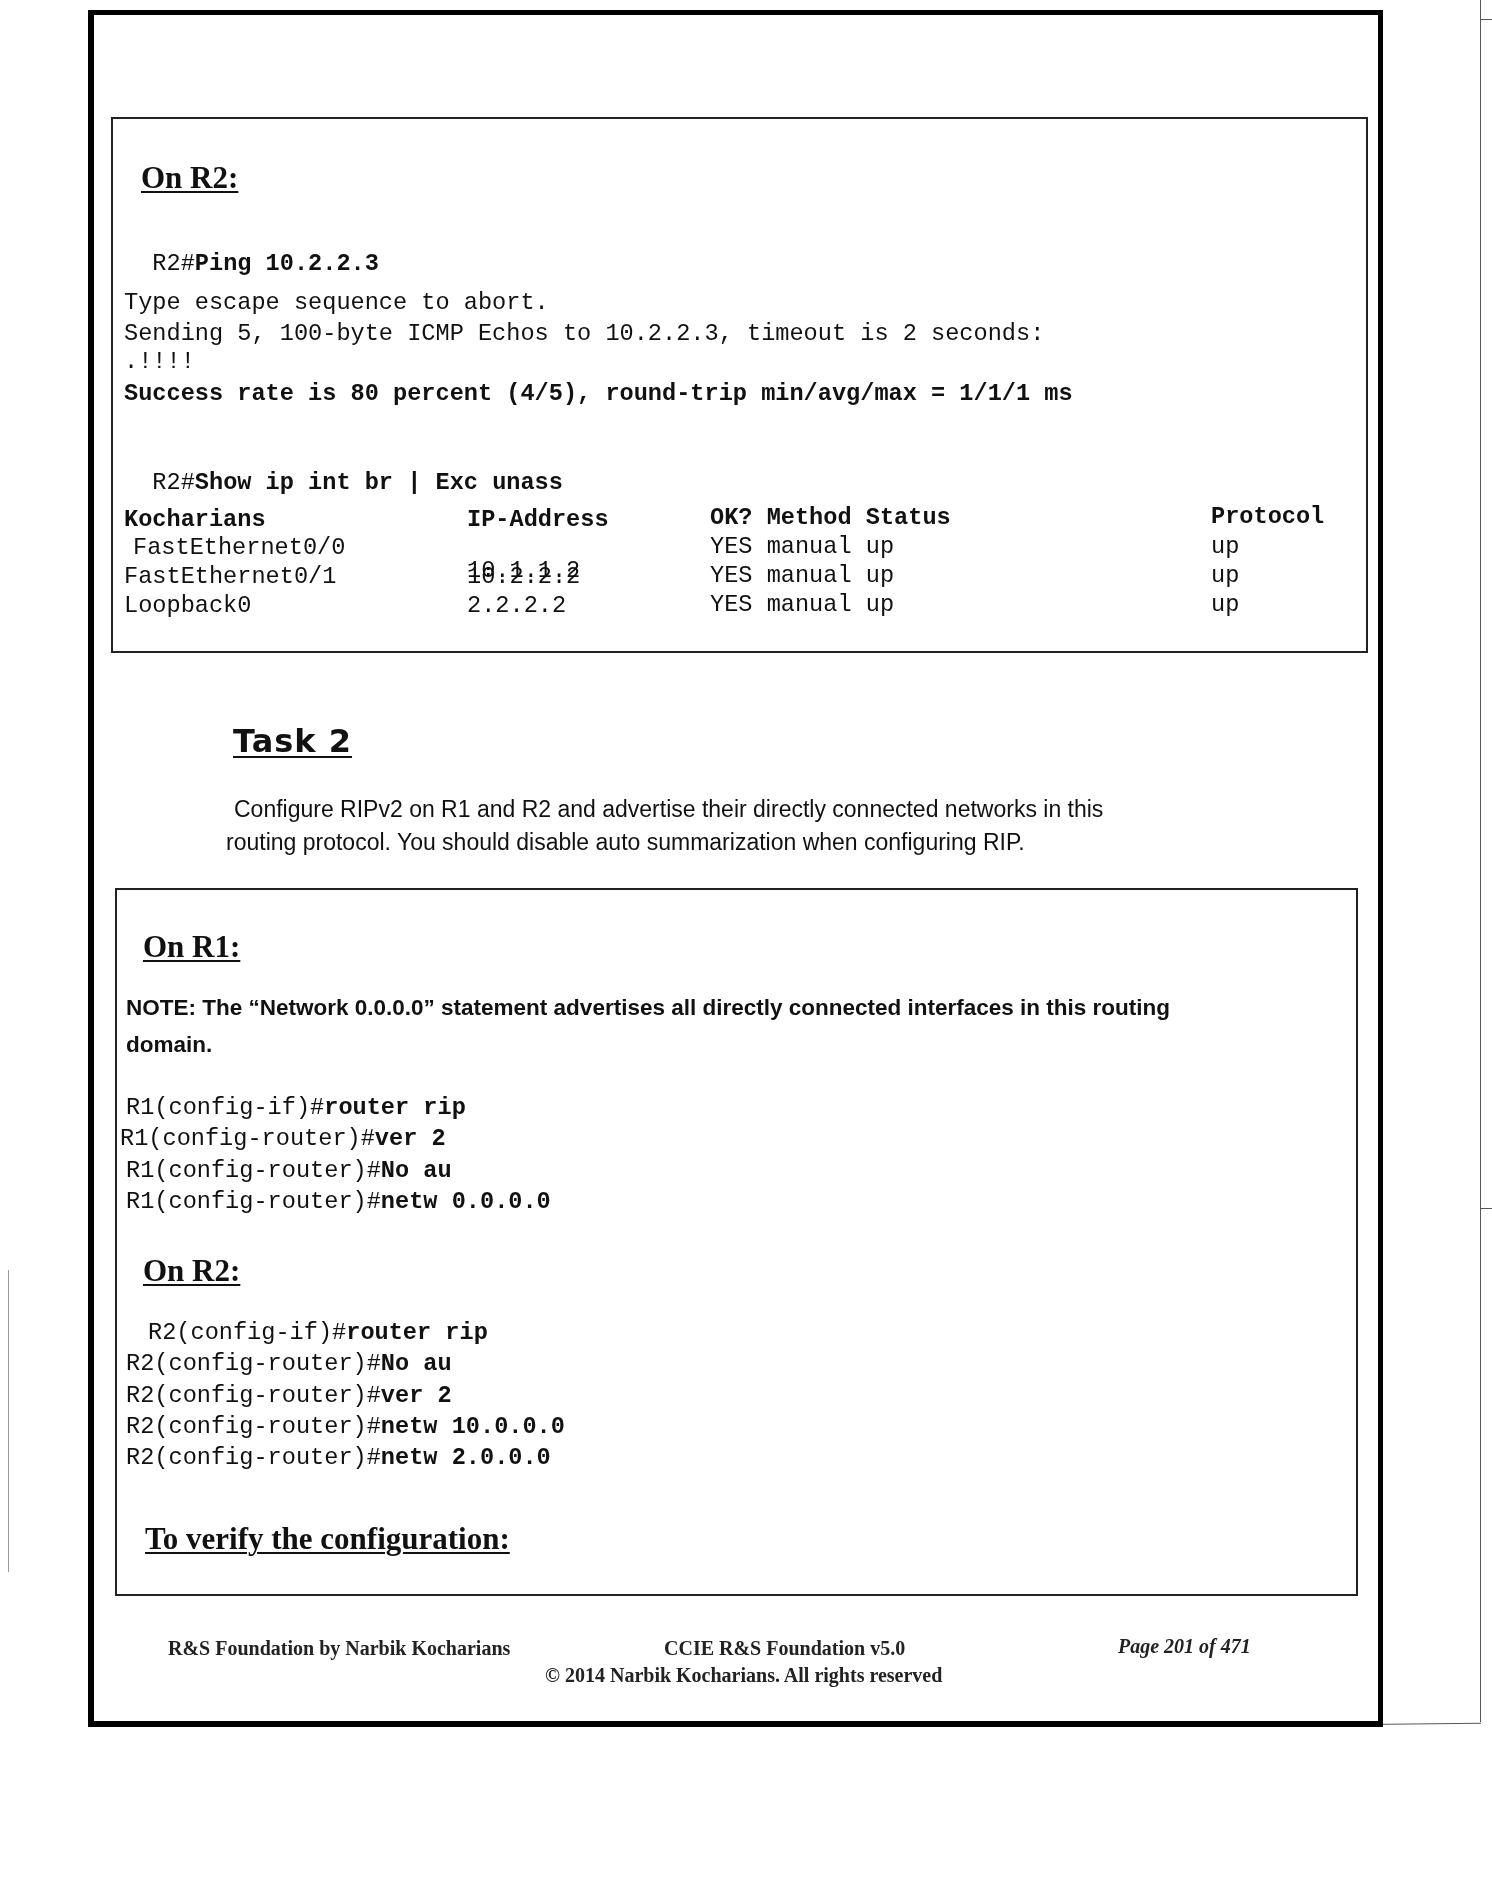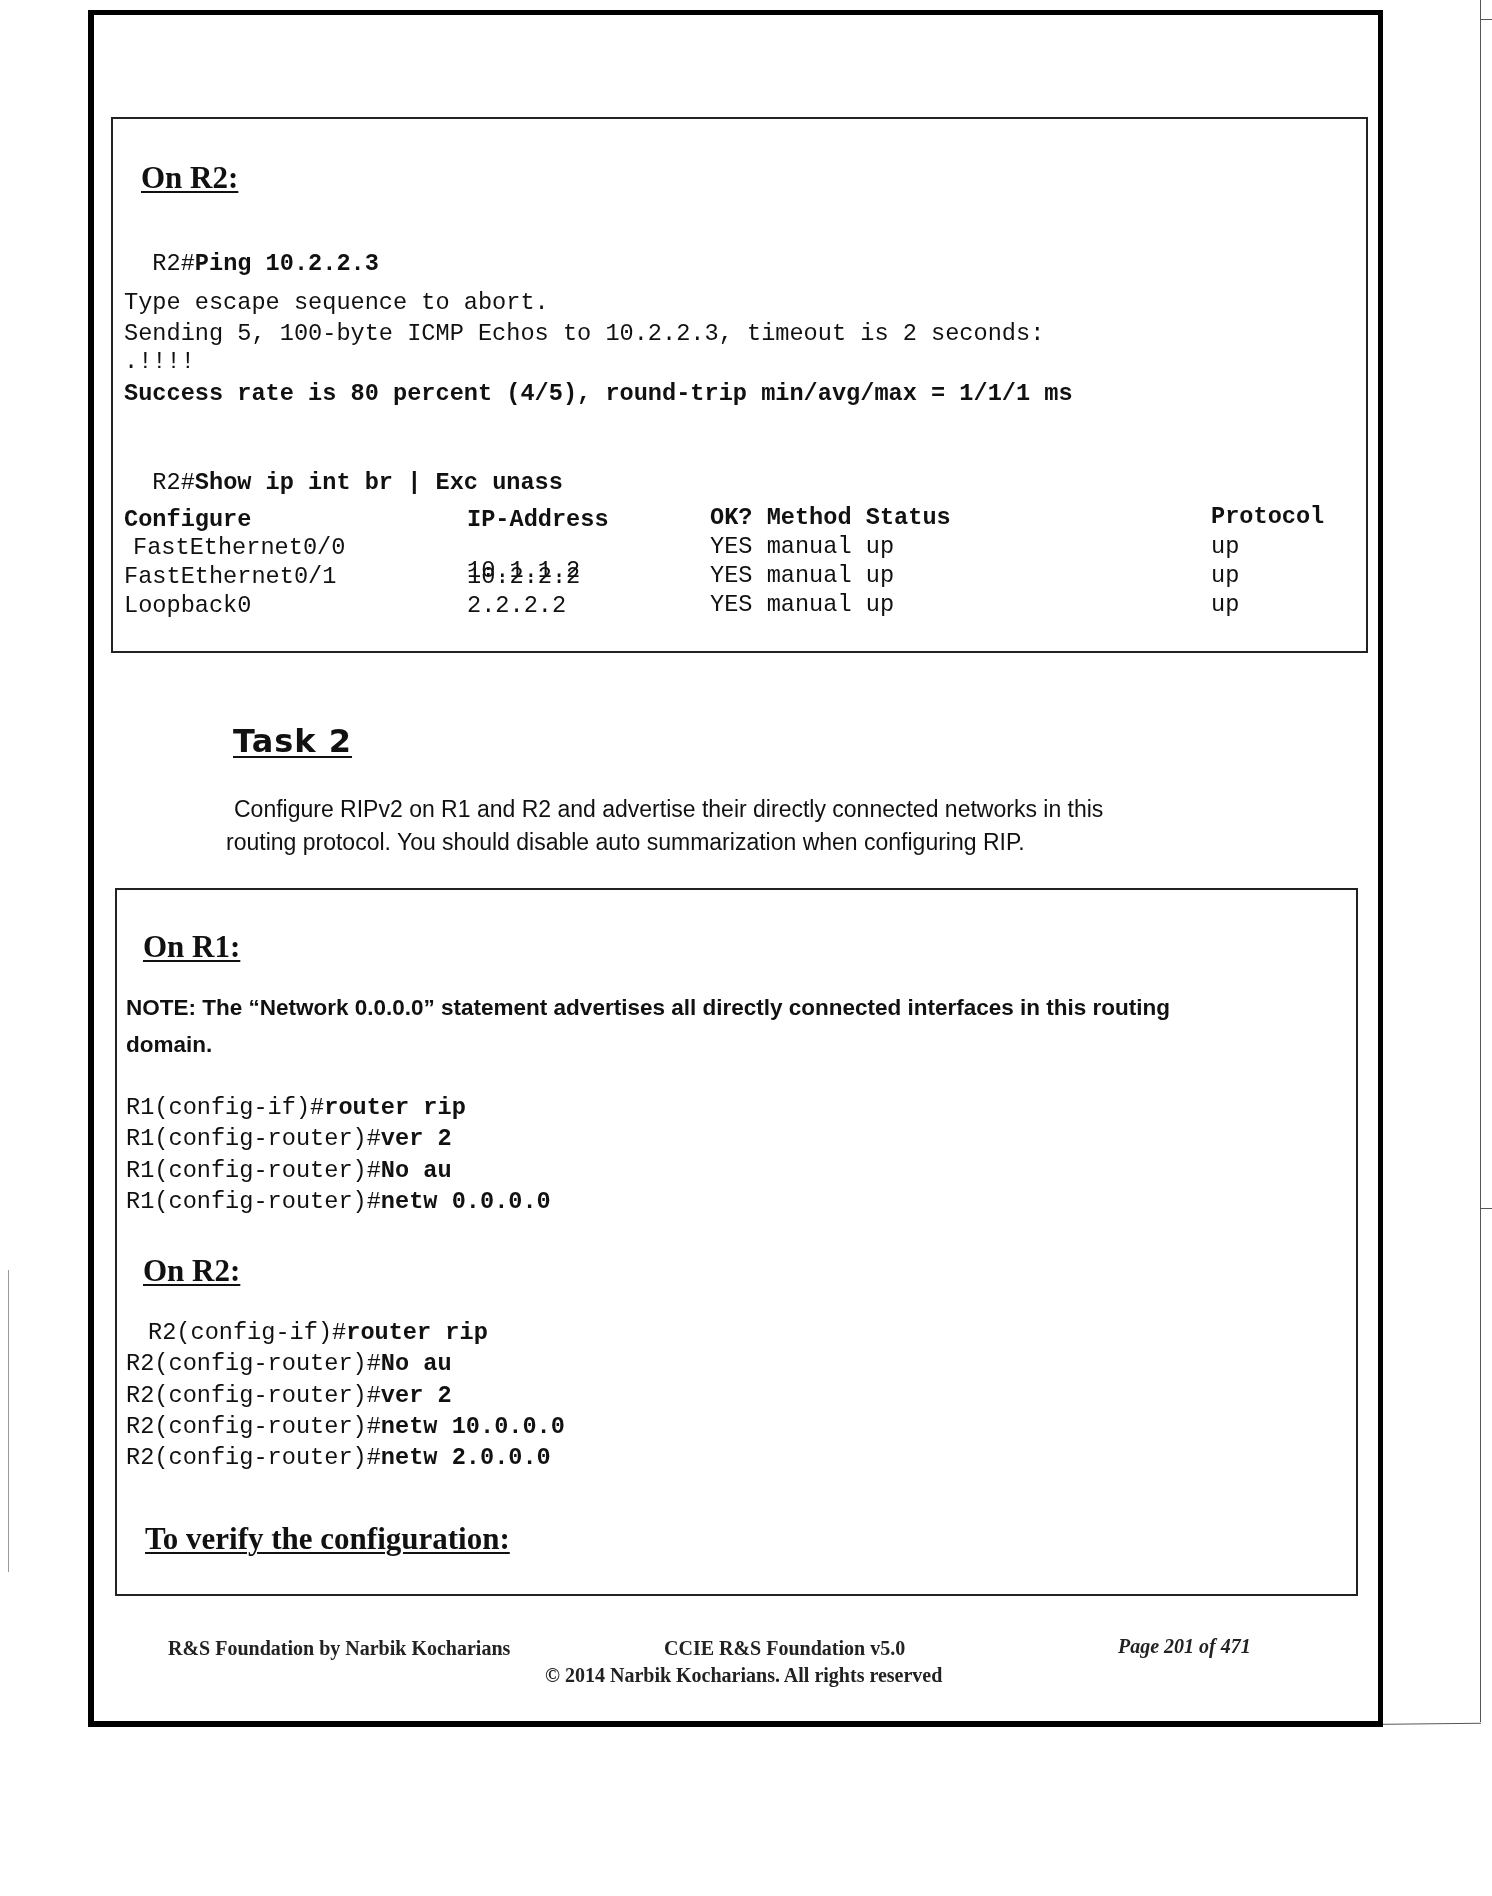--- a/index.html
+++ b/index.html
@@ -40,21 +40,21 @@
 <div class="mono" style="left:124px;top:322px;">Sending 5, 100-byte ICMP Echos to 10.2.2.3, timeout is 2 seconds:</div>
 <div class="mono" style="left:124px;top:350px;">.!!!!</div>
 <div class="mono" style="left:124px;top:382px;"><b>Success rate is 80 percent (4/5), round-trip min/avg/max = 1/1/1 ms</b></div>
 
 <div class="mono" style="left:124px;top:447px;">
   <span>R2#</span><b>Show ip int br | Exc unass</b>
 </div>
 
 <div>
   <div>
-    <div class="mono col" style="left:124px;top:508px;"><b>Configure</b></div>
+    <div class="mono col" style="left:124px;top:508px;"><b>Kocharians</b></div>
     <div class="mono col" style="left:467px;top:508px;"><b>IP-Address</b></div>
     <div class="mono col" style="left:710px;top:506px;text-align:right;"><b>OK? Method Status</b></div>
     <div class="mono col" style="left:1211px;top:505px;"><b>Protocol</b></div>
   </div>
   <div>
     <div class="mono col" style="left:133px;top:536px;font-family:Liberation Mono, monospace;">FastEthernet0/0</div>
     <div class="mono col" style="left:467px;top:536px;margin-top:23px;">10.1.1.2</div>
     <div class="mono col" style="left:710px;top:535px;">YES manual up</div>
     <div class="mono col" style="left:1211px;top:535px;">up</div>
   </div>
@@ -77,21 +77,21 @@
 <div class="para" style="left:226px;top:831px;">routing protocol. You should disable auto summarization when configuring RIP.</div>
 
 <div class="box box2"></div>
 <div class="heading" style="left:126px;top:929px;">On R1:</div>
 
 <div class="note" style="left:126px;top:997px;">NOTE: The “Network 0.0.0.0” statement advertises all directly connected interfaces in this routing</div>
 <div class="note" style="left:126px;top:1034px;">domain.</div>
 
 <div>
   <div class="mono" style="left:126px;top:1096px;"><span>R1(config-if)#</span><b>router rip</b></div>
-  <div class="mono" style="left:126px;top:1127px;font-family:Liberation Mono, monospace;"><span>R1(config-router)#</span><b>ver 2</b></div>
+  <div class="mono" style="left:120px;top:1127px;font-family:Liberation Mono, monospace;"><span>R1(config-router)#</span><b>ver 2</b></div>
   <div class="mono" style="left:126px;top:1159px;"><span>R1(config-router)#</span><b>No au</b></div>
   <div class="mono" style="left:126px;top:1190px;"><span>R1(config-router)#</span><b>netw 0.0.0.0</b></div>
 </div>
 
 <div class="heading" style="left:126px;top:1253px;">On R2:</div>
 
 <div>
   <div class="mono" style="left:124px;top:1321px;margin-left:24px;"><span>R2(config-if)#</span><b>router rip</b></div>
   <div class="mono" style="left:126px;top:1352px;"><span>R2(config-router)#</span><b>No au</b></div>
   <div class="mono" style="left:126px;top:1384px;"><span>R2(config-router)#</span><b>ver 2</b></div>

